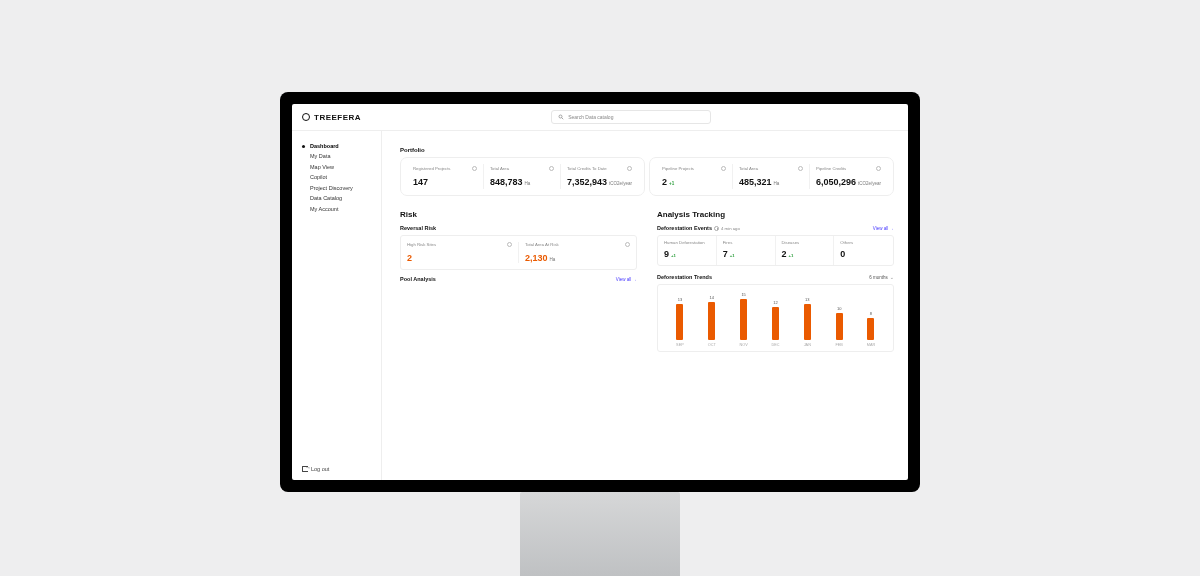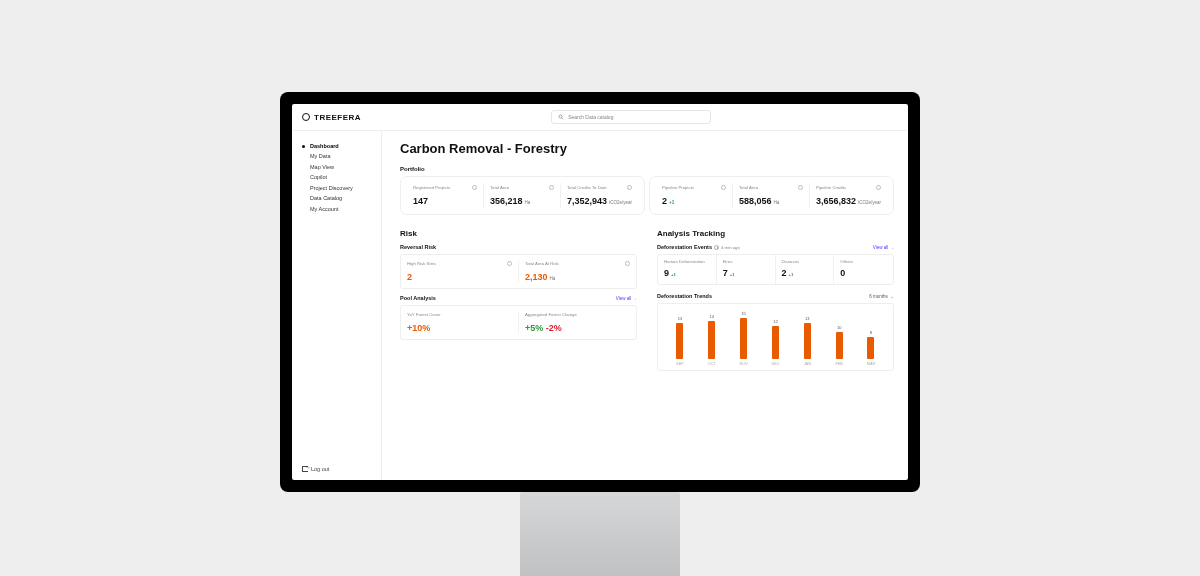--- a/index.html
+++ b/index.html
@@ -122,39 +122,38 @@
             <li><span>Data Catalog</span></li>
             <li><span>My Account</span></li>
           </ul>
           <div class="logout">
             <span class="logout-icon"></span>
             <span>Log out</span>
           </div>
         </aside>
 
         <main class="main">
-          <h1 class="page-title">Carbon Removal - Forestry</h1>
 
           <div class="section-label">Portfolio</div>
 
           <div class="card-row">
             <div class="stat-card group3">
               <div class="mini-cell">
                 <div class="sc-head">
                     <span>Registered Projects</span>
                     <span class="info-dot"></span>
                   </div>
                 <div class="sc-value"><span>147</span></div>
               </div>
               <div class="mini-cell">
                 <div class="sc-head">
                     <span>Total Area</span>
                     <span class="info-dot"></span>
                   </div>
-                <div class="sc-value"><span>356,218</span><span class="unit">Ha</span></div>
+                <div class="sc-value"><span>848,783</span><span class="unit">Ha</span></div>
               </div>
               <div class="mini-cell">
                 <div class="sc-head">
                     <span>Total Credits To Date</span>
                     <span class="info-dot"></span>
                   </div>
                 <div class="sc-value"><span>7,352,943</span><span class="unit">tCO2e/year</span></div>
               </div>
             </div>
             <div class="stat-card group3">
@@ -163,28 +162,28 @@
                     <span>Pipeline Projects</span>
                     <span class="info-dot"></span>
                   </div>
                 <div class="sc-value"><span>2</span><span class="delta">+1</span></div>
               </div>
               <div class="mini-cell">
                 <div class="sc-head">
                     <span>Total Area</span>
                     <span class="info-dot"></span>
                   </div>
-                <div class="sc-value"><span>588,056</span><span class="unit">Ha</span></div>
+                <div class="sc-value"><span>485,321</span><span class="unit">Ha</span></div>
               </div>
               <div class="mini-cell">
                 <div class="sc-head">
                     <span>Pipeline Credits</span>
                     <span class="info-dot"></span>
                   </div>
-                <div class="sc-value"><span>3,656,832</span><span class="unit">tCO2e/year</span></div>
+                <div class="sc-value"><span>6,050,296</span><span class="unit">tCO2e/year</span></div>
               </div>
             </div>
           </div>
 
           <div class="card-row two" style="margin-top:14px;">
 
             <div class="col">
               <div class="big-section-title">Risk</div>
 
               <div class="subhead">
@@ -206,39 +205,20 @@
                       </div>
                     <div class="sc-value"><span>2,130</span><span class="unit">Ha</span></div>
                   </div>
                 </div>
               </div>
 
               <div class="subhead">
                 <span class="title">Pool Analysis</span>
                 <span class="viewall">View all</span>
               </div>
-              <div class="panel">
-                <div class="row">
-                  <div class="cell orange">
-                    <div class="sc-head">
-                        <span>YoY Forest Cover</span>
-                      </div>
-                    <div class="sc-value"><span>+10%</span></div>
-                  </div>
-                  <div class="cell mixed">
-                    <div class="sc-head">
-                        <span>Aggregated Forest Change</span>
-                      </div>
-                    <div class="sc-value">
-                      <span class="pos">+5%</span>
-                      <span class="neg">-2%</span>
-                    </div>
-                  </div>
-                </div>
-              </div>
             </div>
 
             <div class="col">
               <div class="big-section-title">Analysis Tracking</div>
 
               <div class="subhead">
                 <span class="meta">
                   <span class="title" style="color:#111;font-weight:700">Deforestation Events</span>
                   <span class="clock"></span>
                   <span>4 min ago</span>

